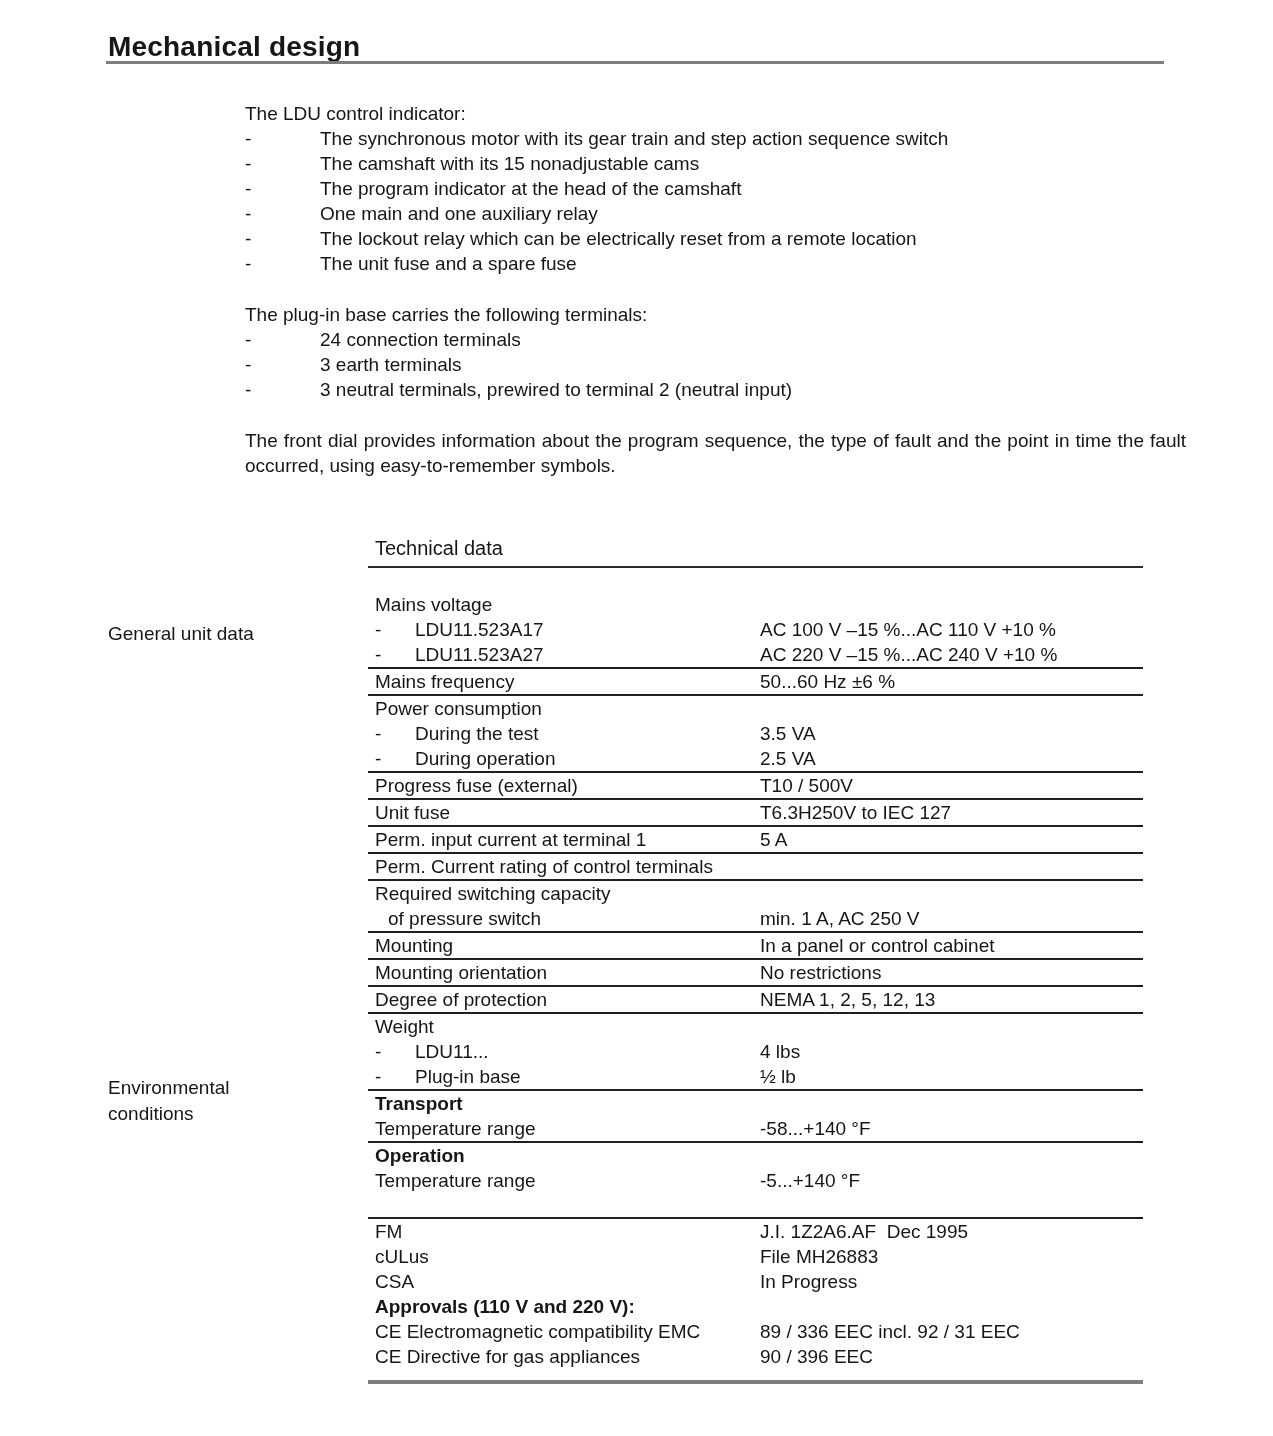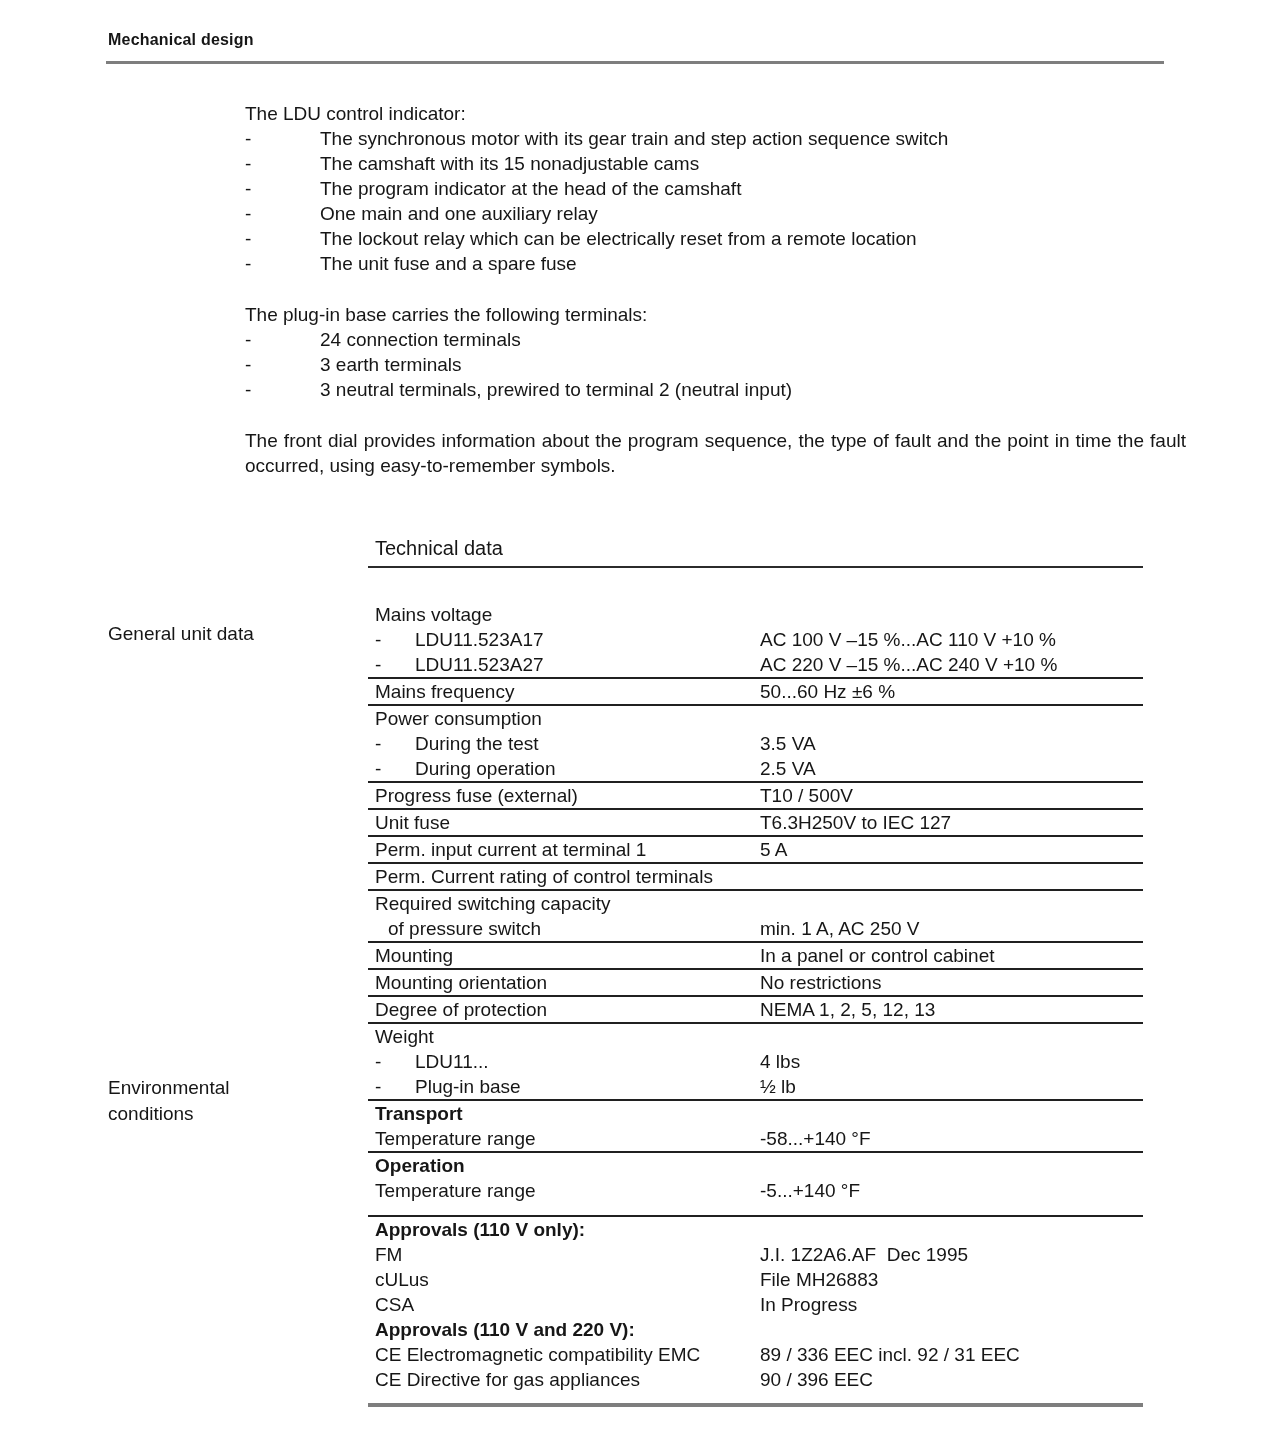--- a/index.html
+++ b/index.html
@@ -7,21 +7,21 @@
     position:relative;
     width:1273px; height:1436px;
     background:#ffffff;
     font-family:"Liberation Sans", sans-serif;
     font-size:19px;
     color:#161616;
     overflow:hidden;
   }
   .header-title {
     position:absolute; left:108px; top:31px;
-    font-size:16px; font-weight:bold; letter-spacing:0.2px;
+    font-size:28px; font-weight:bold; letter-spacing:0.2px;
   }
   .header-rule {
     position:absolute; left:106px; top:61px;
     width:1058px; height:3px; background:#7e7e7e;
   }
   .side-general {
     position:absolute; left:108px; top:589px; line-height:25px;margin-top:32px;
   }
   .side-env {
     position:absolute; left:108px; top:1075px; width:175px; line-height:26px;
@@ -32,25 +32,25 @@
   .list-row { display:flex; }
   .list-row .dash { width:75px; flex:none; }
   .gap-block { height:26px; }
   .front-dial { margin:26px 0 0 0; text-align:justify; }
 
   .tech {
     position:absolute; left:368px; top:536px; width:775px; line-height:25px;
   }
   .tech-heading { font-size:20px; font-weight:normal; padding-left:7px; }
   .tech-head-rule { border-top:2px solid #2b2b2b; margin-top:5px; }
-  .tech-body { margin-top:34px; }
+  .tech-body { margin-top:24px; }
 
   .seg { border-bottom:2px solid #202020; }
   .seg.no-rule { border-bottom:none; }
-  .seg.pad-bottom { padding-bottom:12px; }
+  .seg.pad-bottom { padding-bottom:24px; }
 
   .t-row { display:flex; }
   .t-label { width:392px; flex:none; padding-left:7px; box-sizing:border-box; white-space:pre-wrap; }
   .t-label.sub { display:flex; }
   .t-label.sub .dash2 { width:40px; flex:none; }
   .t-label.indent2 { padding-left:20px; }
   .t-value { flex:1; white-space:pre-wrap; }
   .bold { font-weight:bold; }
 
   .pre-footer-spacer { height:10px; }
@@ -260,23 +260,20 @@
           <div class="t-label bold">Operation</div>
         </div>
         <div class="t-row">
           <div class="t-label">Temperature range</div>
           <div class="t-value">-5...+140 °F</div>
         </div>
       </div>
 
       <div class="seg no-rule">
         <div class="t-row">
-          <div class="t-label bold">Approvals (110 V only):</div>
-        </div>
-        <div class="t-row">
           <div class="t-label">FM</div>
           <div class="t-value">J.I. 1Z2A6.AF  Dec 1995</div>
         </div>
         <div class="t-row">
           <div class="t-label">cULus</div>
           <div class="t-value">File MH26883</div>
         </div>
         <div class="t-row">
           <div class="t-label">CSA</div>
           <div class="t-value">In Progress</div>

